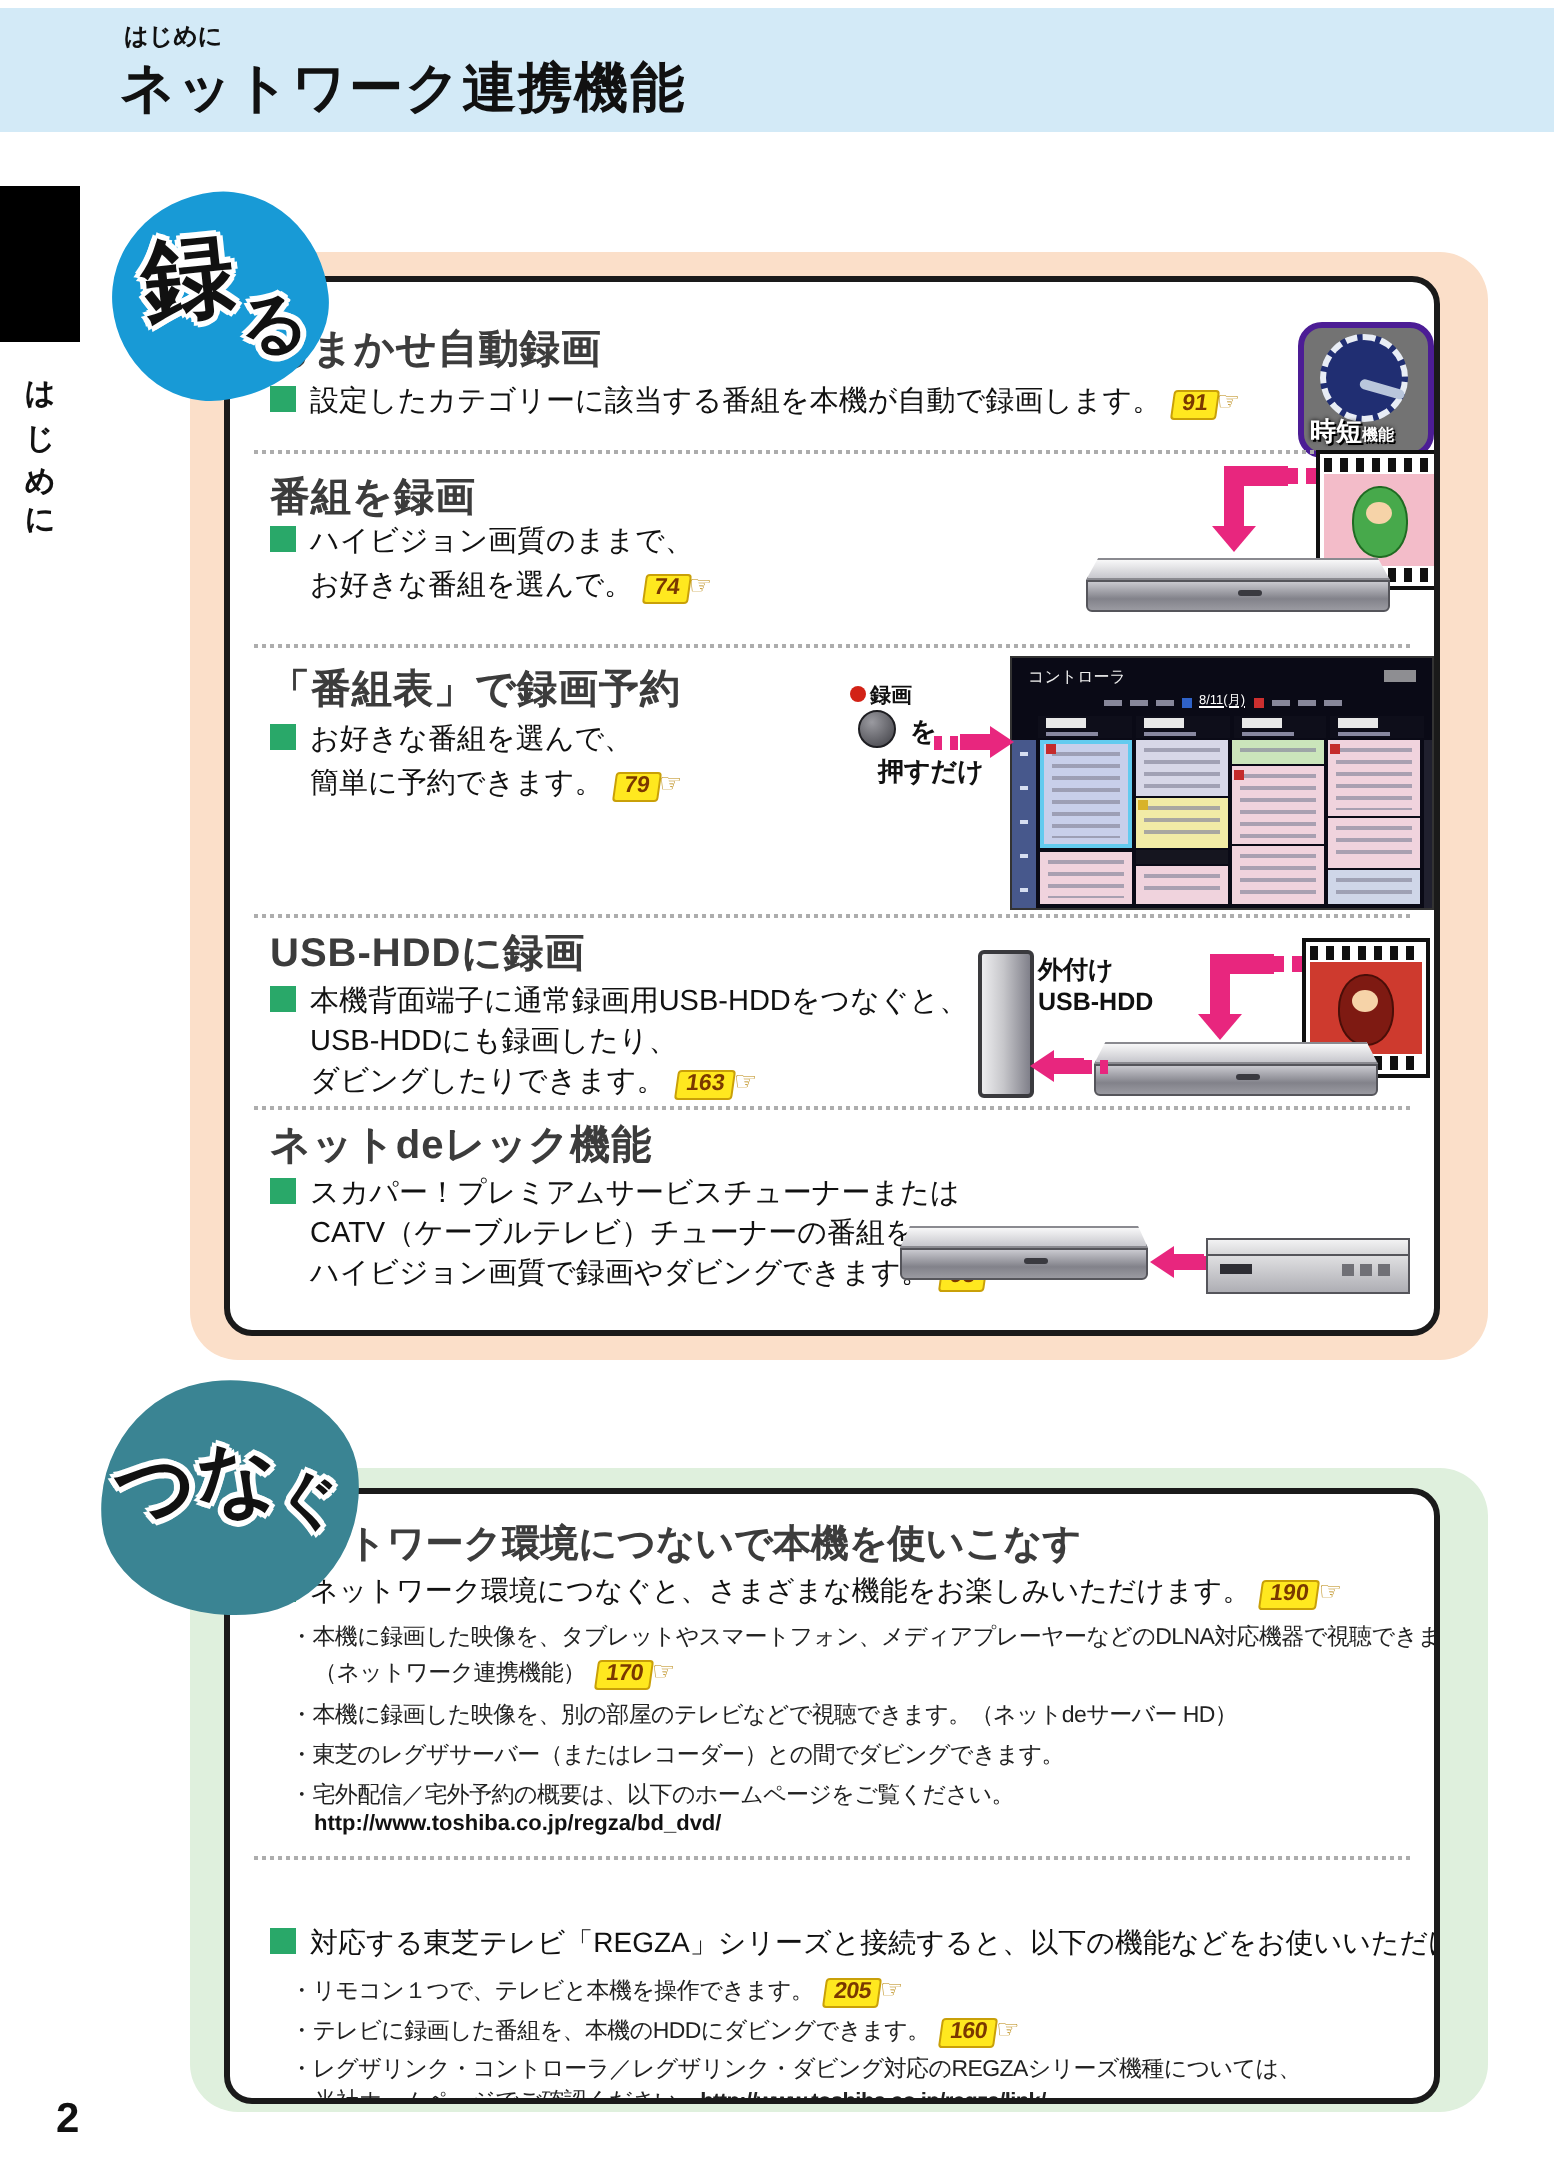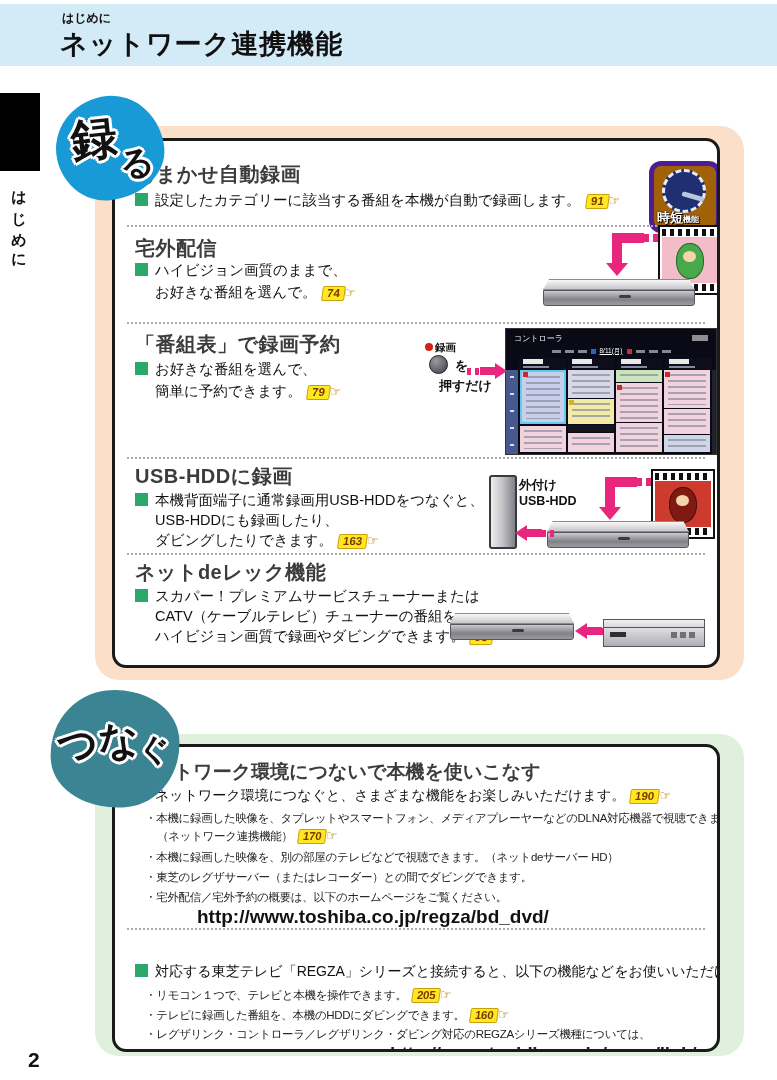--- a/index.html
+++ b/index.html
@@ -32,33 +32,33 @@
   .btx { position:absolute; font-weight:bold; color:#111; line-height:1;
          text-shadow:-2px -2px 0 #fff,2px -2px 0 #fff,-2px 2px 0 #fff,2px 2px 0 #fff,
                      0 -3px 0 #fff,0 3px 0 #fff,-3px 0 0 #fff,3px 0 0 #fff; }
 
   
   .s-head { position:absolute; font-size:20px; font-weight:bold; color:#3C3C3C; letter-spacing:.5px; white-space:nowrap; }
   .s-line { position:absolute; font-size:14.5px; white-space:nowrap; }
   .c-head { position:absolute; font-size:19px; font-weight:bold; color:#3C3C3C; white-space:nowrap; }
   .c-lead { position:absolute; font-size:14px; white-space:nowrap; }
   .c-bul  { position:absolute; font-size:11.5px; letter-spacing:-.3px; white-space:nowrap; color:#222; }
-  .c-url  { position:absolute; font-size:19px; font-weight:bold; white-space:nowrap;margin-left:40px; }
+  .c-url  { position:absolute; font-size:11px; font-weight:bold; white-space:nowrap; }
   .sq { display:inline-block; width:13px; height:13px; background:#29A869; margin-right:7px; vertical-align:-1px; }
   .dotsep { position:absolute; left:12px; width:578px; border-top:2px dotted #ADADAD; }
 
   
   .ref { display:inline-block; margin-left:5px; white-space:nowrap; }
   .ref-num { display:inline-block; background:#FFE81F; border:1.5px solid #C9A008; border-radius:2px;
              padding:0 4px 1px; font-size:11.5px; font-weight:bold; color:#7A3800; transform:skewX(-8deg); }
   .ref-hand { font-size:13px; color:#B8860B; }
   .ref-hand::before { content:"\261E"; }
 
   
-  .stopwatch { position:absolute; width:62px; height:62px; background:#a16207; border:5px solid #4c1d95;
+  .stopwatch { position:absolute; width:62px; height:62px; background:#737373; border:3px solid #4c1d95;
                border-radius:12px; overflow:hidden; }
   .dial { position:absolute; left:8px; top:3px; width:44px; height:44px; border-radius:50%;
           background:#202E72; border:3px dashed #E8EDF5; box-sizing:border-box; }
   .dial::after { content:""; position:absolute; left:17px; top:19px; width:23px; height:5px;
                  background:#B9C6DC; border-radius:3px; transform:rotate(16deg); transform-origin:left center; }
   .sw-label { position:absolute; left:3px; bottom:1px; color:#fff; font-weight:bold; font-size:13px;
               text-shadow:1px 1px 0 #000,0 0 2px #000; white-space:nowrap; }
   .sw-sub { font-size:8px; }
 
   
@@ -164,21 +164,21 @@
     <div class="s-head" style="left:20px;top:20px">おまかせ自動録画</div>
     <div class="s-line" style="left:20px;top:50px">
       <span class="sq"></span><span>設定したカテゴリーに該当する番組を本機が自動で録画します。</span><span class="ref"><span class="ref-num">91</span><span class="ref-hand"></span></span>
     </div>
     <div class="stopwatch" style="left:534px;top:20px">
       <div class="dial"></div>
       <div class="sw-label"><span>時短</span><span class="sw-sub">機能</span></div>
     </div>
     <div class="dotsep" style="top:84px"></div>
 
-    <div class="s-head" style="left:20px;top:94px">宅外配信</div>
+    <div class="s-head" style="left:20px;top:94px">番組を録画</div>
     <div class="s-line" style="left:20px;top:120px">
       <span class="sq"></span><span>ハイビジョン画質のままで、</span>
     </div>
     <div class="s-line" style="left:40px;top:142px">
       <span>お好きな番組を選んで。</span><span class="ref"><span class="ref-num">74</span><span class="ref-hand"></span></span>
     </div>
     <div class="film" style="left:543px;top:84px">
       <div class="strip"></div>
       <div class="mid mid-green">
           <div class="chr chr-green"></div>

